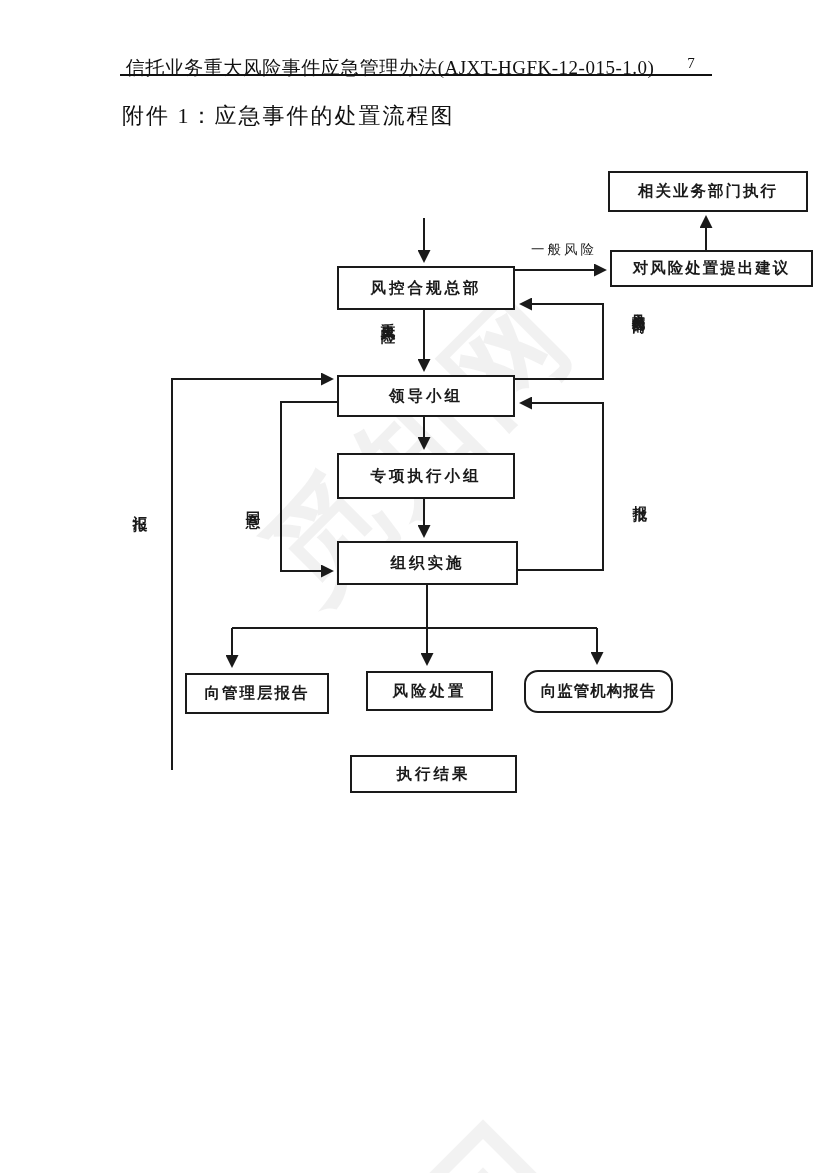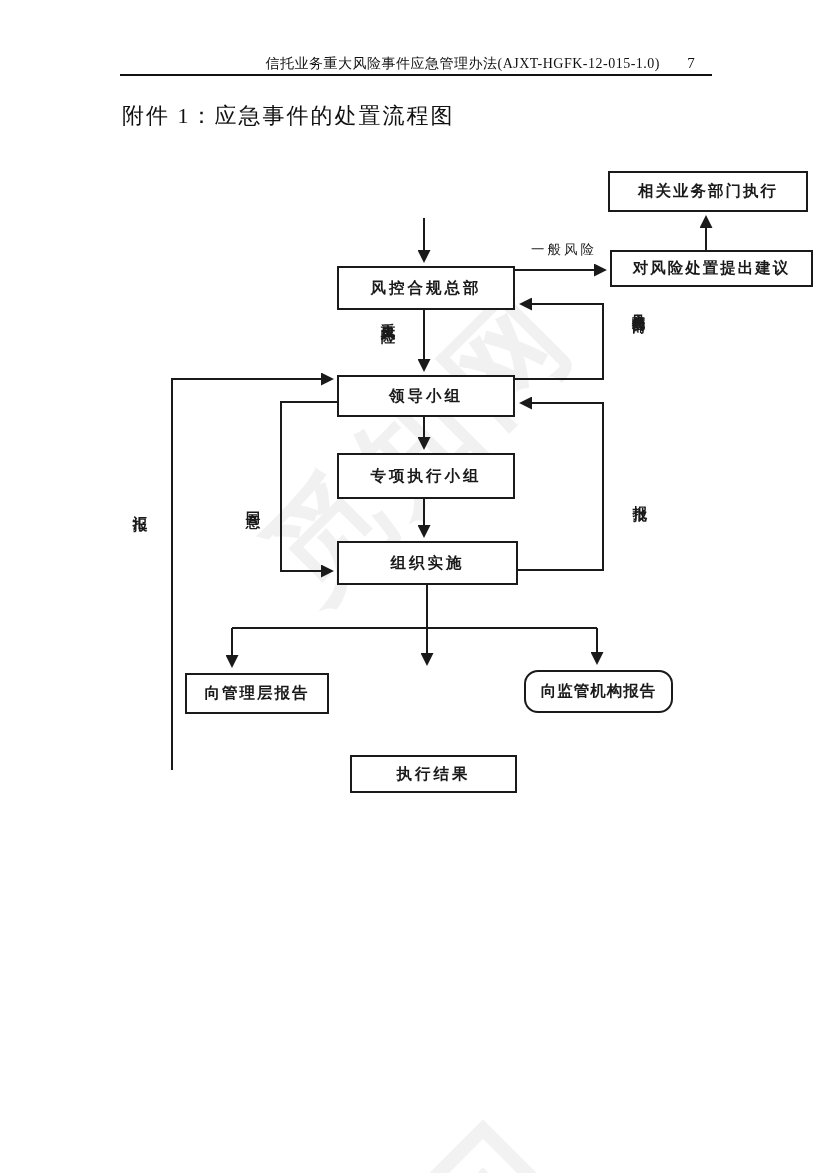--- a/index.html
+++ b/index.html
@@ -7,23 +7,23 @@
     position:relative;
     width:830px;height:1173px;
     background:#ffffff;
     overflow:hidden;
     font-family:"Liberation Sans", sans-serif;
     color:#1a1a1a;
   }
   
   .hdr-text{
     position:absolute;left:120px;top:55px;width:540px;
-    text-align:right;
+    text-align:center;
     font-family:"Liberation Serif", serif;
-    font-size:14px;letter-spacing:0.5px;color:#111;
+    font-size:19px;letter-spacing:0.5px;color:#111;
     white-space:nowrap;
   }
   .hdr-page{
     position:absolute;left:676px;top:55px;width:30px;
     font-family:"Liberation Serif", serif;
     font-size:15px;color:#111;text-align:center;
   }
   .hdr-rule{
     position:absolute;left:120px;top:74px;width:592px;height:0;
     border-top:2px solid #111;
@@ -128,20 +128,21 @@
   <div class="fbox" style="left:610px;top:250px;width:203px;height:37px;letter-spacing:2px;">对风险处置提出建议</div>
 
   <div class="fbox" style="left:337px;top:453px;width:178px;height:46px;">专项执行小组</div>
 
   <div class="fbox" style="left:337px;top:375px;width:178px;height:42px;">领导小组</div>
 
   <div class="fbox" style="left:185px;top:673px;width:144px;height:41px;letter-spacing:2px;">向管理层报告</div>
 
   <div class="fbox" style="left:337px;top:541px;width:181px;height:44px;">组织实施</div>
 
+  <div class="fbox" style="left:366px;top:671px;width:127px;height:40px;">风险处置</div>
 
   <div class="fbox" style="left:524px;top:670px;width:149px;height:43px;letter-spacing:1px;border-radius:14px;">向监管机构报告</div>
 
   <div class="fbox" style="left:350px;top:755px;width:167px;height:38px;">执行结果</div>
 
   <div class="elabel kai" style="left:531px;top:241px;">一般风险</div>
 
   <div class="elabel vlabel" style="left:378px;top:311px;font-size:14.5px;">重大风险</div>
 
   <div class="elabel vlabel" style="left:629px;top:303px;font-size:13px;letter-spacing:1px;">交风控合规部门</div>

